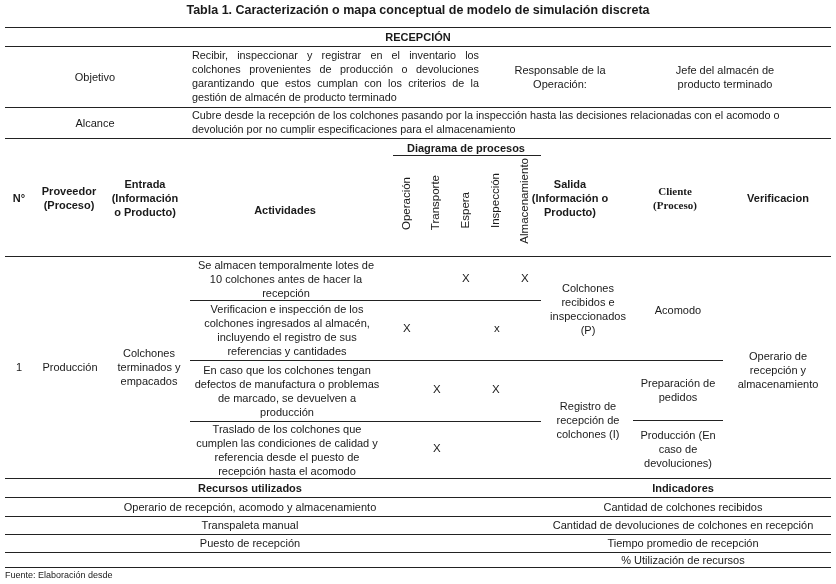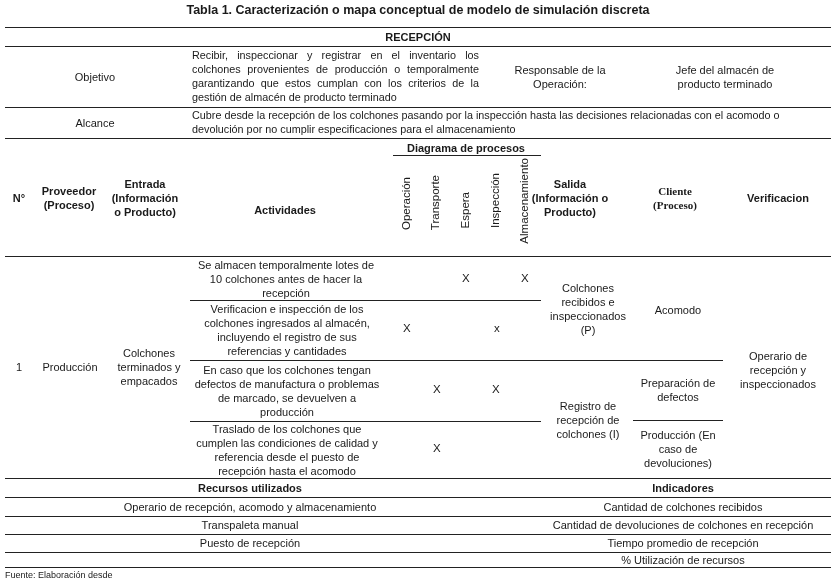--- a/index.html
+++ b/index.html
@@ -17,21 +17,21 @@
 </head>
 <body>
 
 <div class="title">Tabla 1. Caracterización o mapa conceptual  de modelo de simulación discreta</div>
 
 <div class="hl" style="left:5px;width:826px;top:27px;"></div>
 <div class="c b" style="left:0;width:836px;top:29px;height:16px;">RECEPCIÓN</div>
 <div class="hl" style="left:5px;width:826px;top:46px;"></div>
 
 <div class="c" style="left:5px;width:180px;top:47px;height:60px;">Objetivo</div>
-<div class="l" style="left:192px;width:287px;top:48px;text-align:justify;font-size:10.8px;">Recibir, inspeccionar y registrar en el inventario los colchones provenientes de producción o temporalmente garantizando que estos cumplan con los criterios de la gestión de almacén de producto terminado</div>
+<div class="l" style="left:192px;width:287px;top:48px;text-align:justify;font-size:10.8px;">Recibir, inspeccionar y registrar en el inventario los colchones provenientes de producción o devoluciones garantizando que estos cumplan con los criterios de la gestión de almacén de producto terminado</div>
 <div class="c" style="left:505px;width:110px;top:47px;height:60px;">Responsable de la Operación:</div>
 <div class="c" style="left:655px;width:140px;top:47px;height:60px;">Jefe del almacén de producto terminado</div>
 <div class="hl" style="left:5px;width:826px;top:107px;"></div>
 
 <div class="c" style="left:5px;width:180px;top:108px;height:30px;">Alcance</div>
 <div class="l" style="left:192px;width:640px;top:108px;font-size:10.8px;">Cubre desde la recepción de los colchones pasando por la inspección hasta las decisiones relacionadas con el acomodo o devolución por no cumplir especificaciones para el almacenamiento</div>
 <div class="hl" style="left:5px;width:826px;top:138px;"></div>
 
 <div class="c b" style="left:5px;width:28px;top:140px;height:116px;">N°</div>
 <div class="c b" style="left:33px;width:72px;top:140px;height:116px;">Proveedor (Proceso)</div>
@@ -69,24 +69,24 @@
 <div class="x" style="left:494px;top:322px;">x</div>
 <div class="x" style="left:433px;top:383px;">X</div>
 <div class="x" style="left:492px;top:383px;">X</div>
 <div class="x" style="left:433px;top:442px;">X</div>
 
 <div class="c" style="left:545px;width:86px;top:270px;height:78px;">Colchones recibidos e inspeccionados (P)</div>
 <div class="c" style="left:545px;width:86px;top:380px;height:80px;">Registro de recepción de colchones (I)</div>
 
 <div class="c" style="left:638px;width:80px;top:290px;height:40px;">Acomodo</div>
 <div class="hl" style="left:633px;width:90px;top:420px;"></div>
-<div class="c" style="left:635px;width:86px;top:370px;height:40px;">Preparación de defectos</div>
+<div class="c" style="left:635px;width:86px;top:370px;height:40px;">Preparación de pedidos</div>
 <div class="c" style="left:632px;width:92px;top:422px;height:54px;">Producción (En caso de devoluciones)</div>
 
-<div class="c" style="left:728px;width:100px;top:330px;height:80px;">Operario de recepción y inspeccionados</div>
+<div class="c" style="left:728px;width:100px;top:330px;height:80px;">Operario de recepción y almacenamiento</div>
 
 <div class="hl" style="left:5px;width:826px;top:478px;"></div>
 
 <div class="c b" style="left:5px;width:490px;top:479px;height:18px;">Recursos utilizados</div>
 <div class="c b" style="left:400px;width:566px;top:479px;height:18px;">Indicadores</div>
 <div class="hl" style="left:5px;width:826px;top:497px;"></div>
 
 <div class="c" style="left:5px;width:490px;top:498px;height:18px;text-align:right;">Operario de recepción, acomodo y almacenamiento</div>
 <div class="c" style="left:400px;width:566px;top:498px;height:18px;">Cantidad de colchones recibidos</div>
 <div class="hl" style="left:5px;width:826px;top:516px;"></div>

